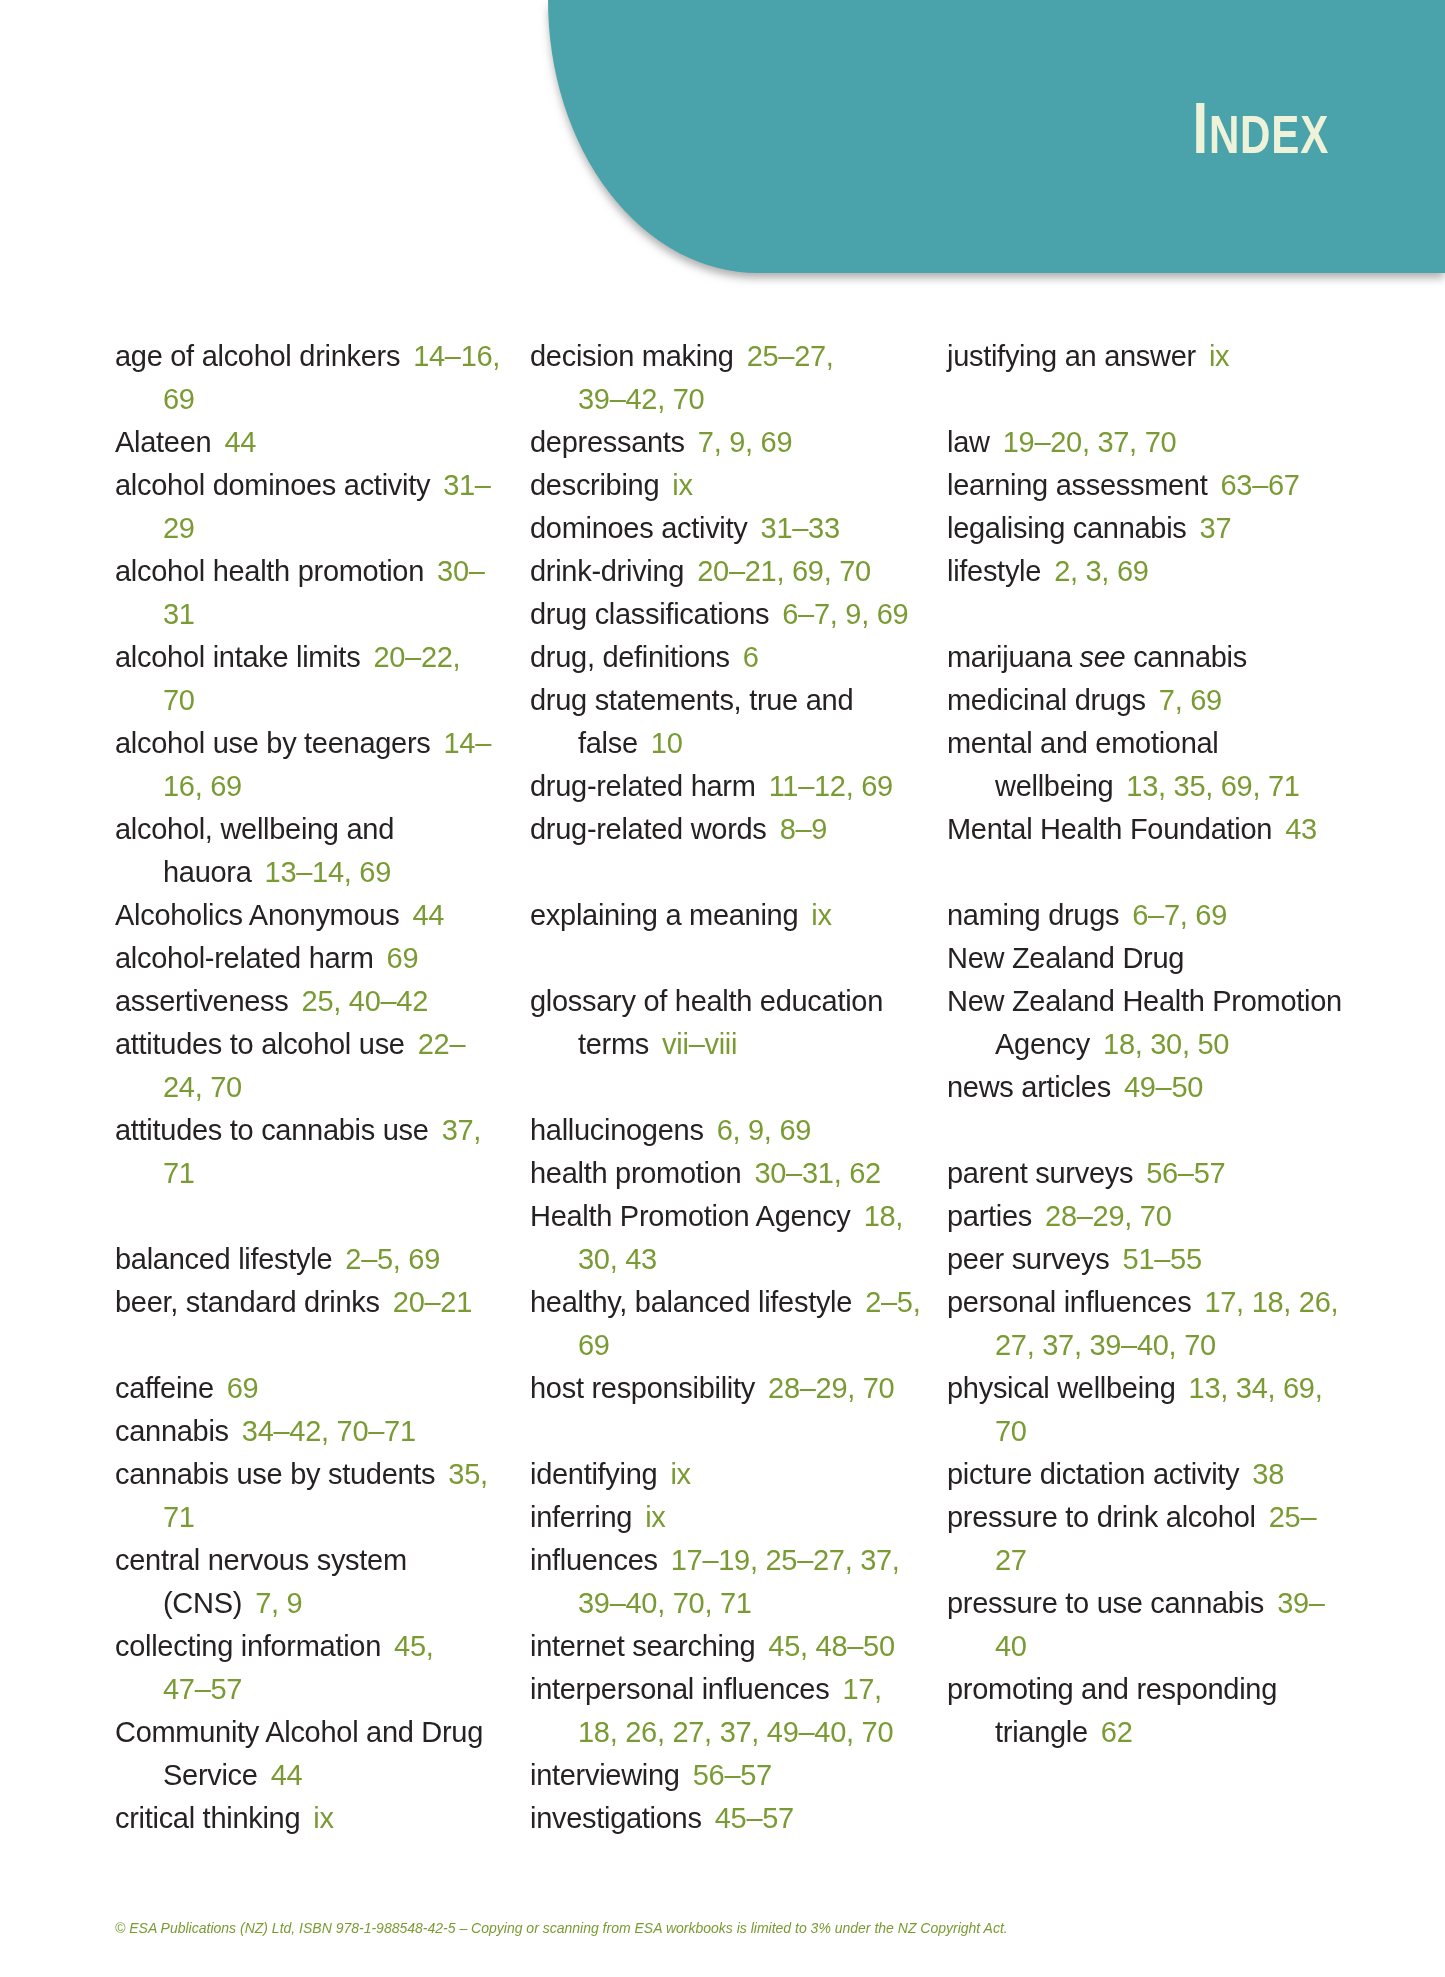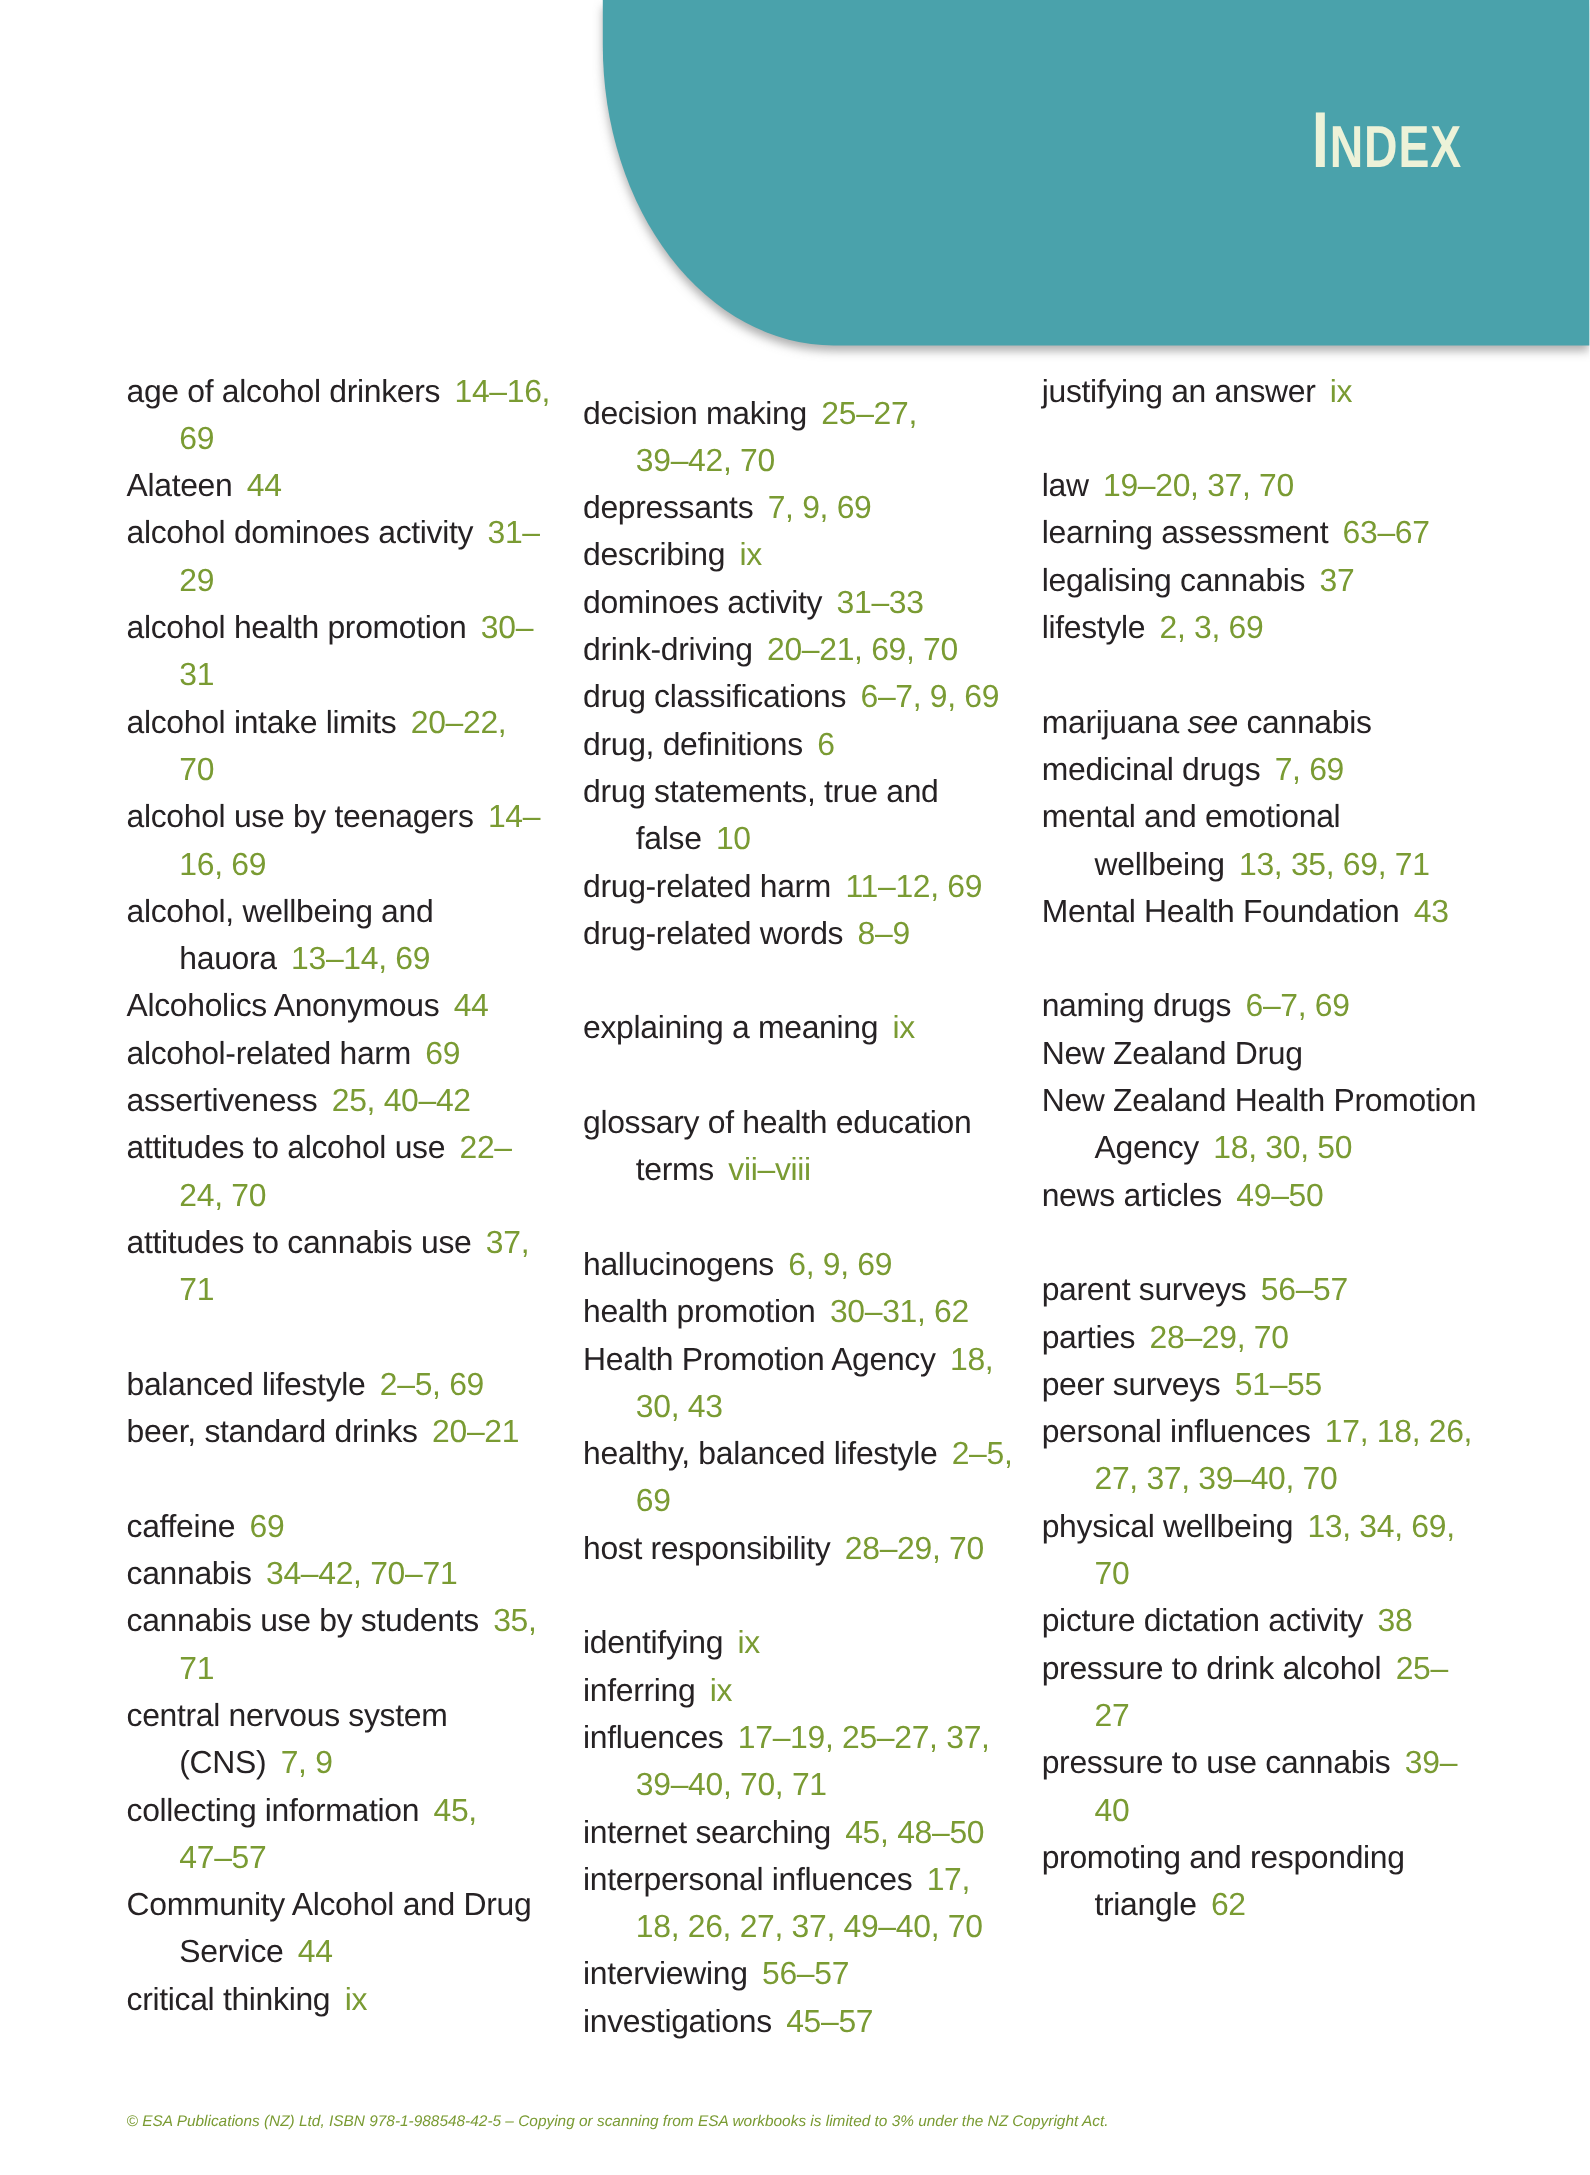--- a/index.html
+++ b/index.html
@@ -2,40 +2,40 @@
 <html><head>
 <meta charset="utf-8">
 <style>
   html,body{margin:0;padding:0;}
   body{
     width:1445px;height:1977px;position:relative;background:#ffffff;
     font-family:"Liberation Sans", sans-serif;overflow:hidden;
   }
   
   .header-blob{
-    position:absolute;top:0;left:548px;right:0;height:314px;
+    position:absolute;top:0;left:548px;right:0;height:273px;
     background:#4AA2AB;
     border-bottom-left-radius:210px 273px;
     box-shadow:0 6px 9px -1px rgba(110,110,110,0.55);
   }
   .index-title{
     position:absolute;top:92px;right:116px;
     color:#EDF2D8;font-weight:bold;line-height:1;
     transform:scaleX(0.78);transform-origin:100% 50%;
     letter-spacing:1px;white-space:nowrap;
   }
   .index-title .ti{font-size:72px;}
   .index-title .tr{font-size:54px;}
   
   .col{
     position:absolute;top:335px;width:440px;
     font-size:29px;letter-spacing:-0.01em;color:#262224;
   }
   #col0{left:115px;}
-  #col1{left:530px;margin-top:20px;}
+  #col1{left:530px;}
   #col2{left:947px;}
   .line{height:43px;line-height:43px;white-space:pre;}
   .line.ind{padding-left:48px;}
   .term{color:#262224;}
   .term.it{font-style:italic;}
   .pages{color:#7A9B33;}
   .pages.gap{margin-left:0.45em;}
   
   .footer{
     position:absolute;left:115px;top:1920px;width:1270px;

